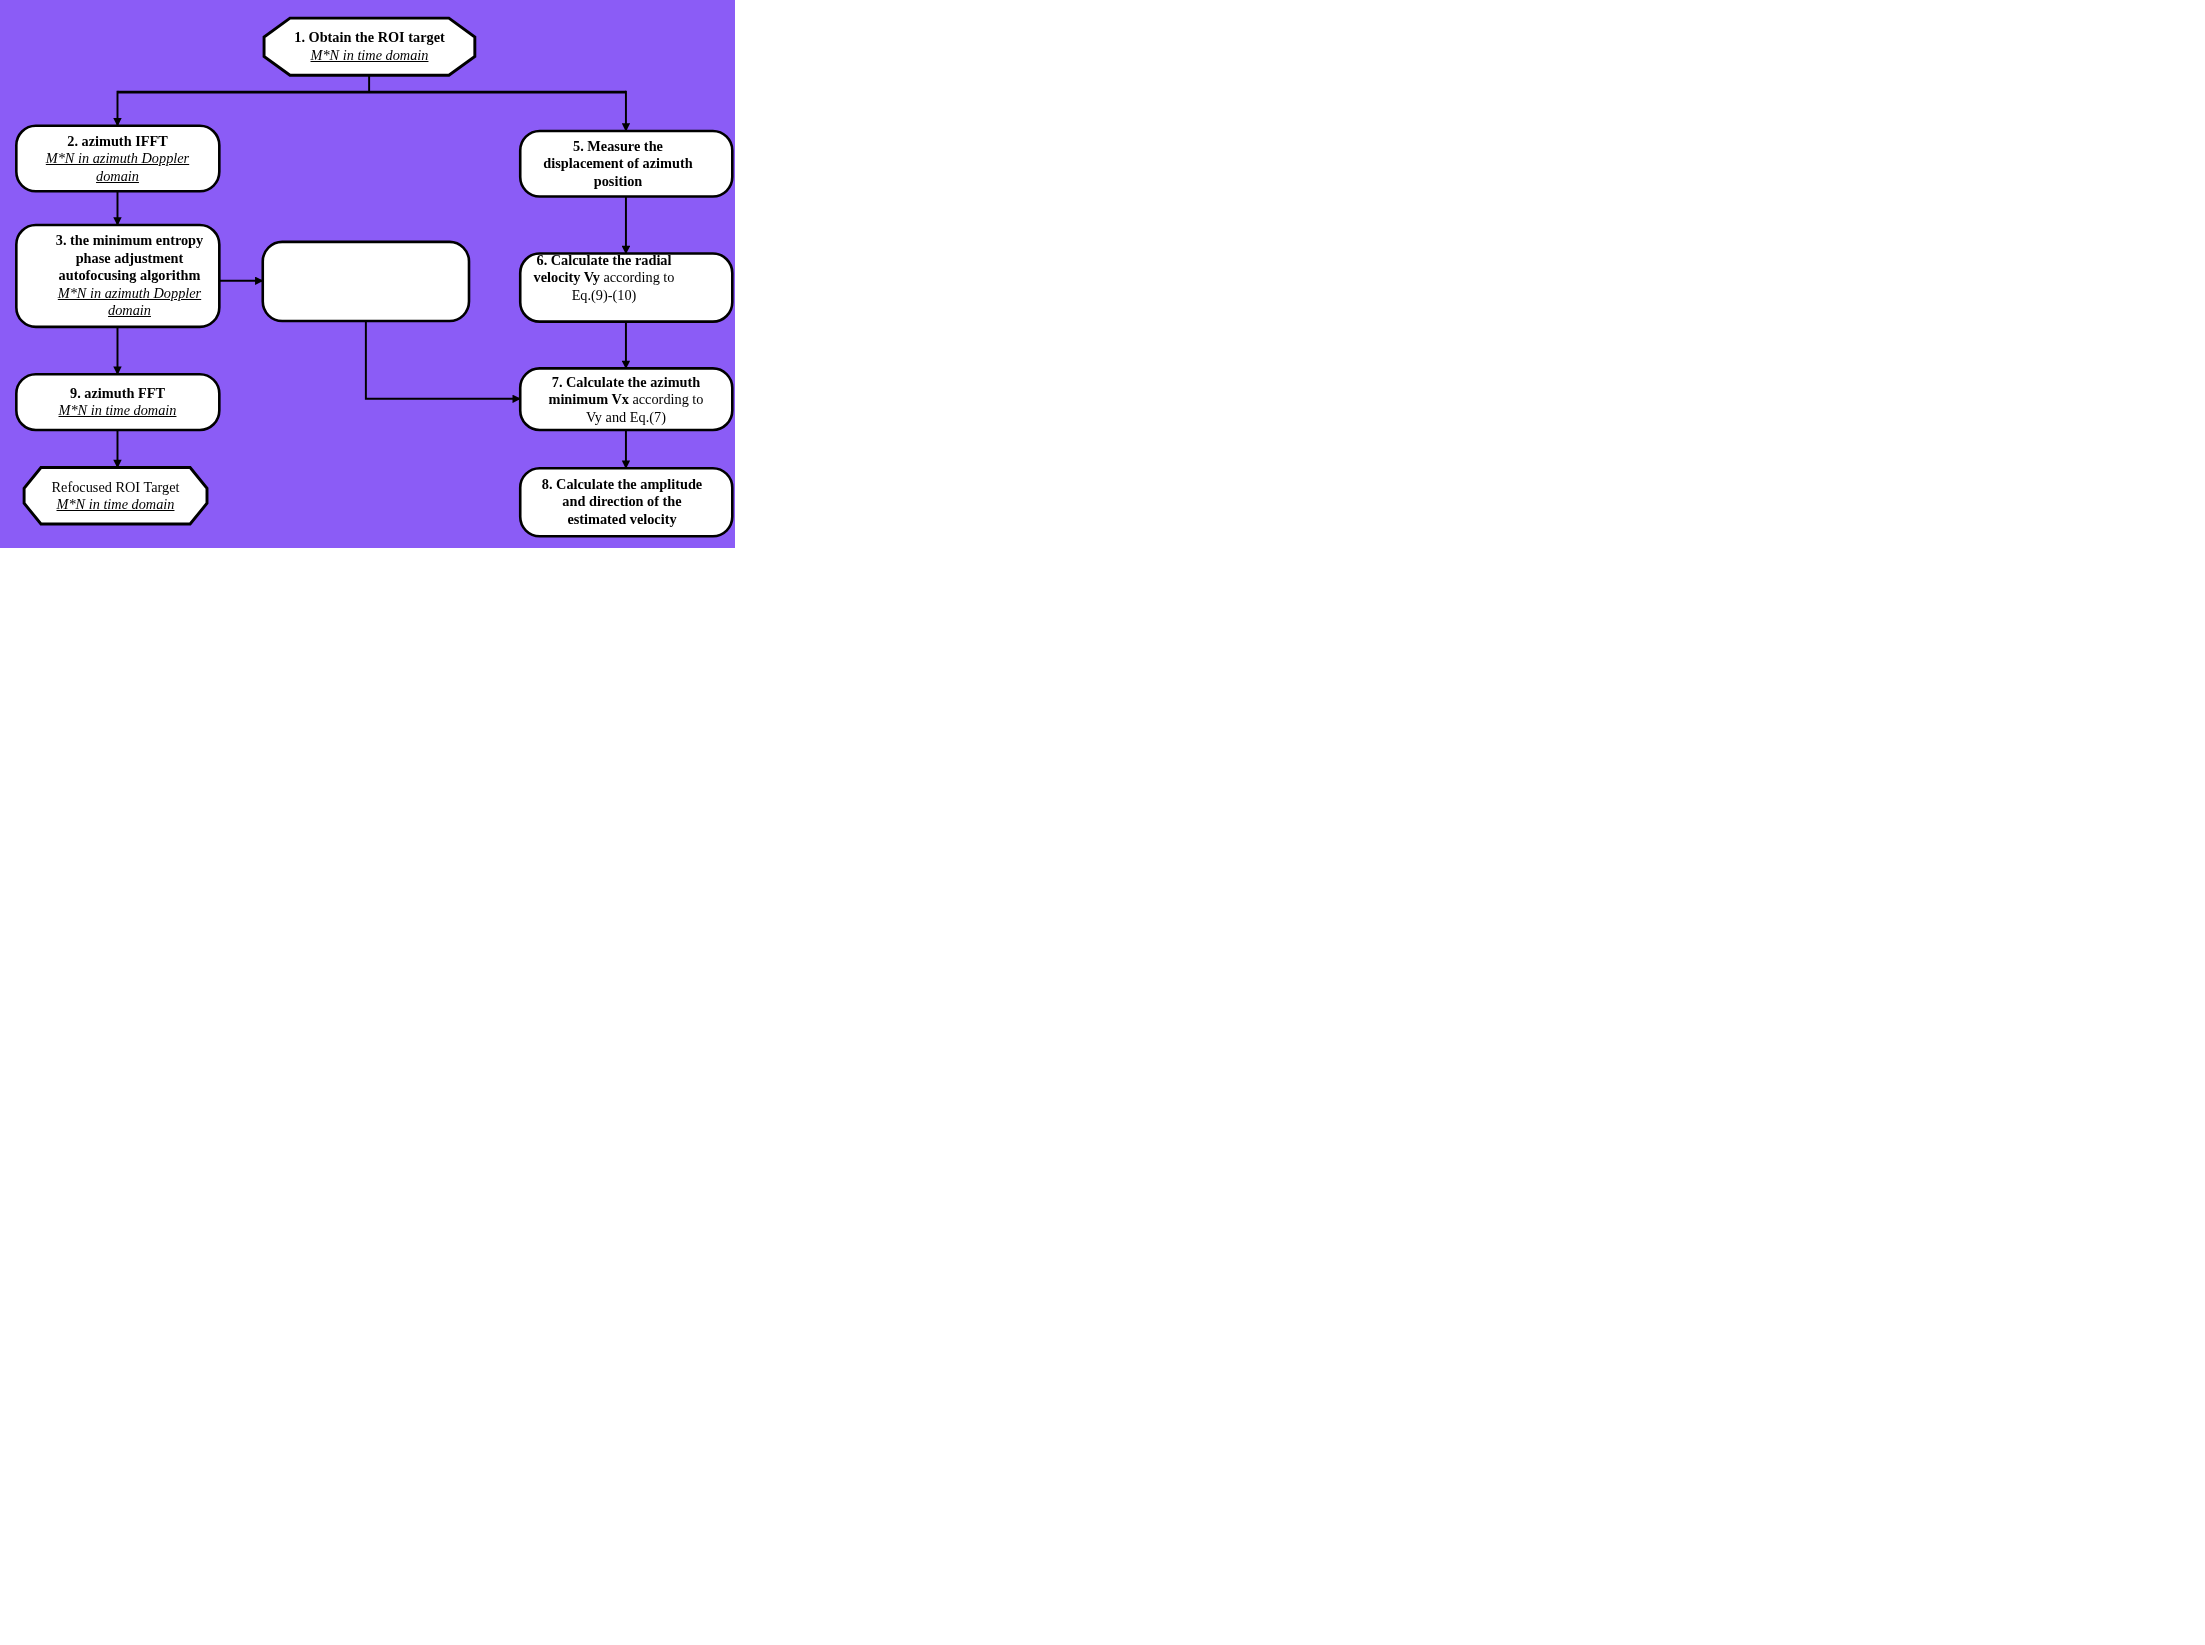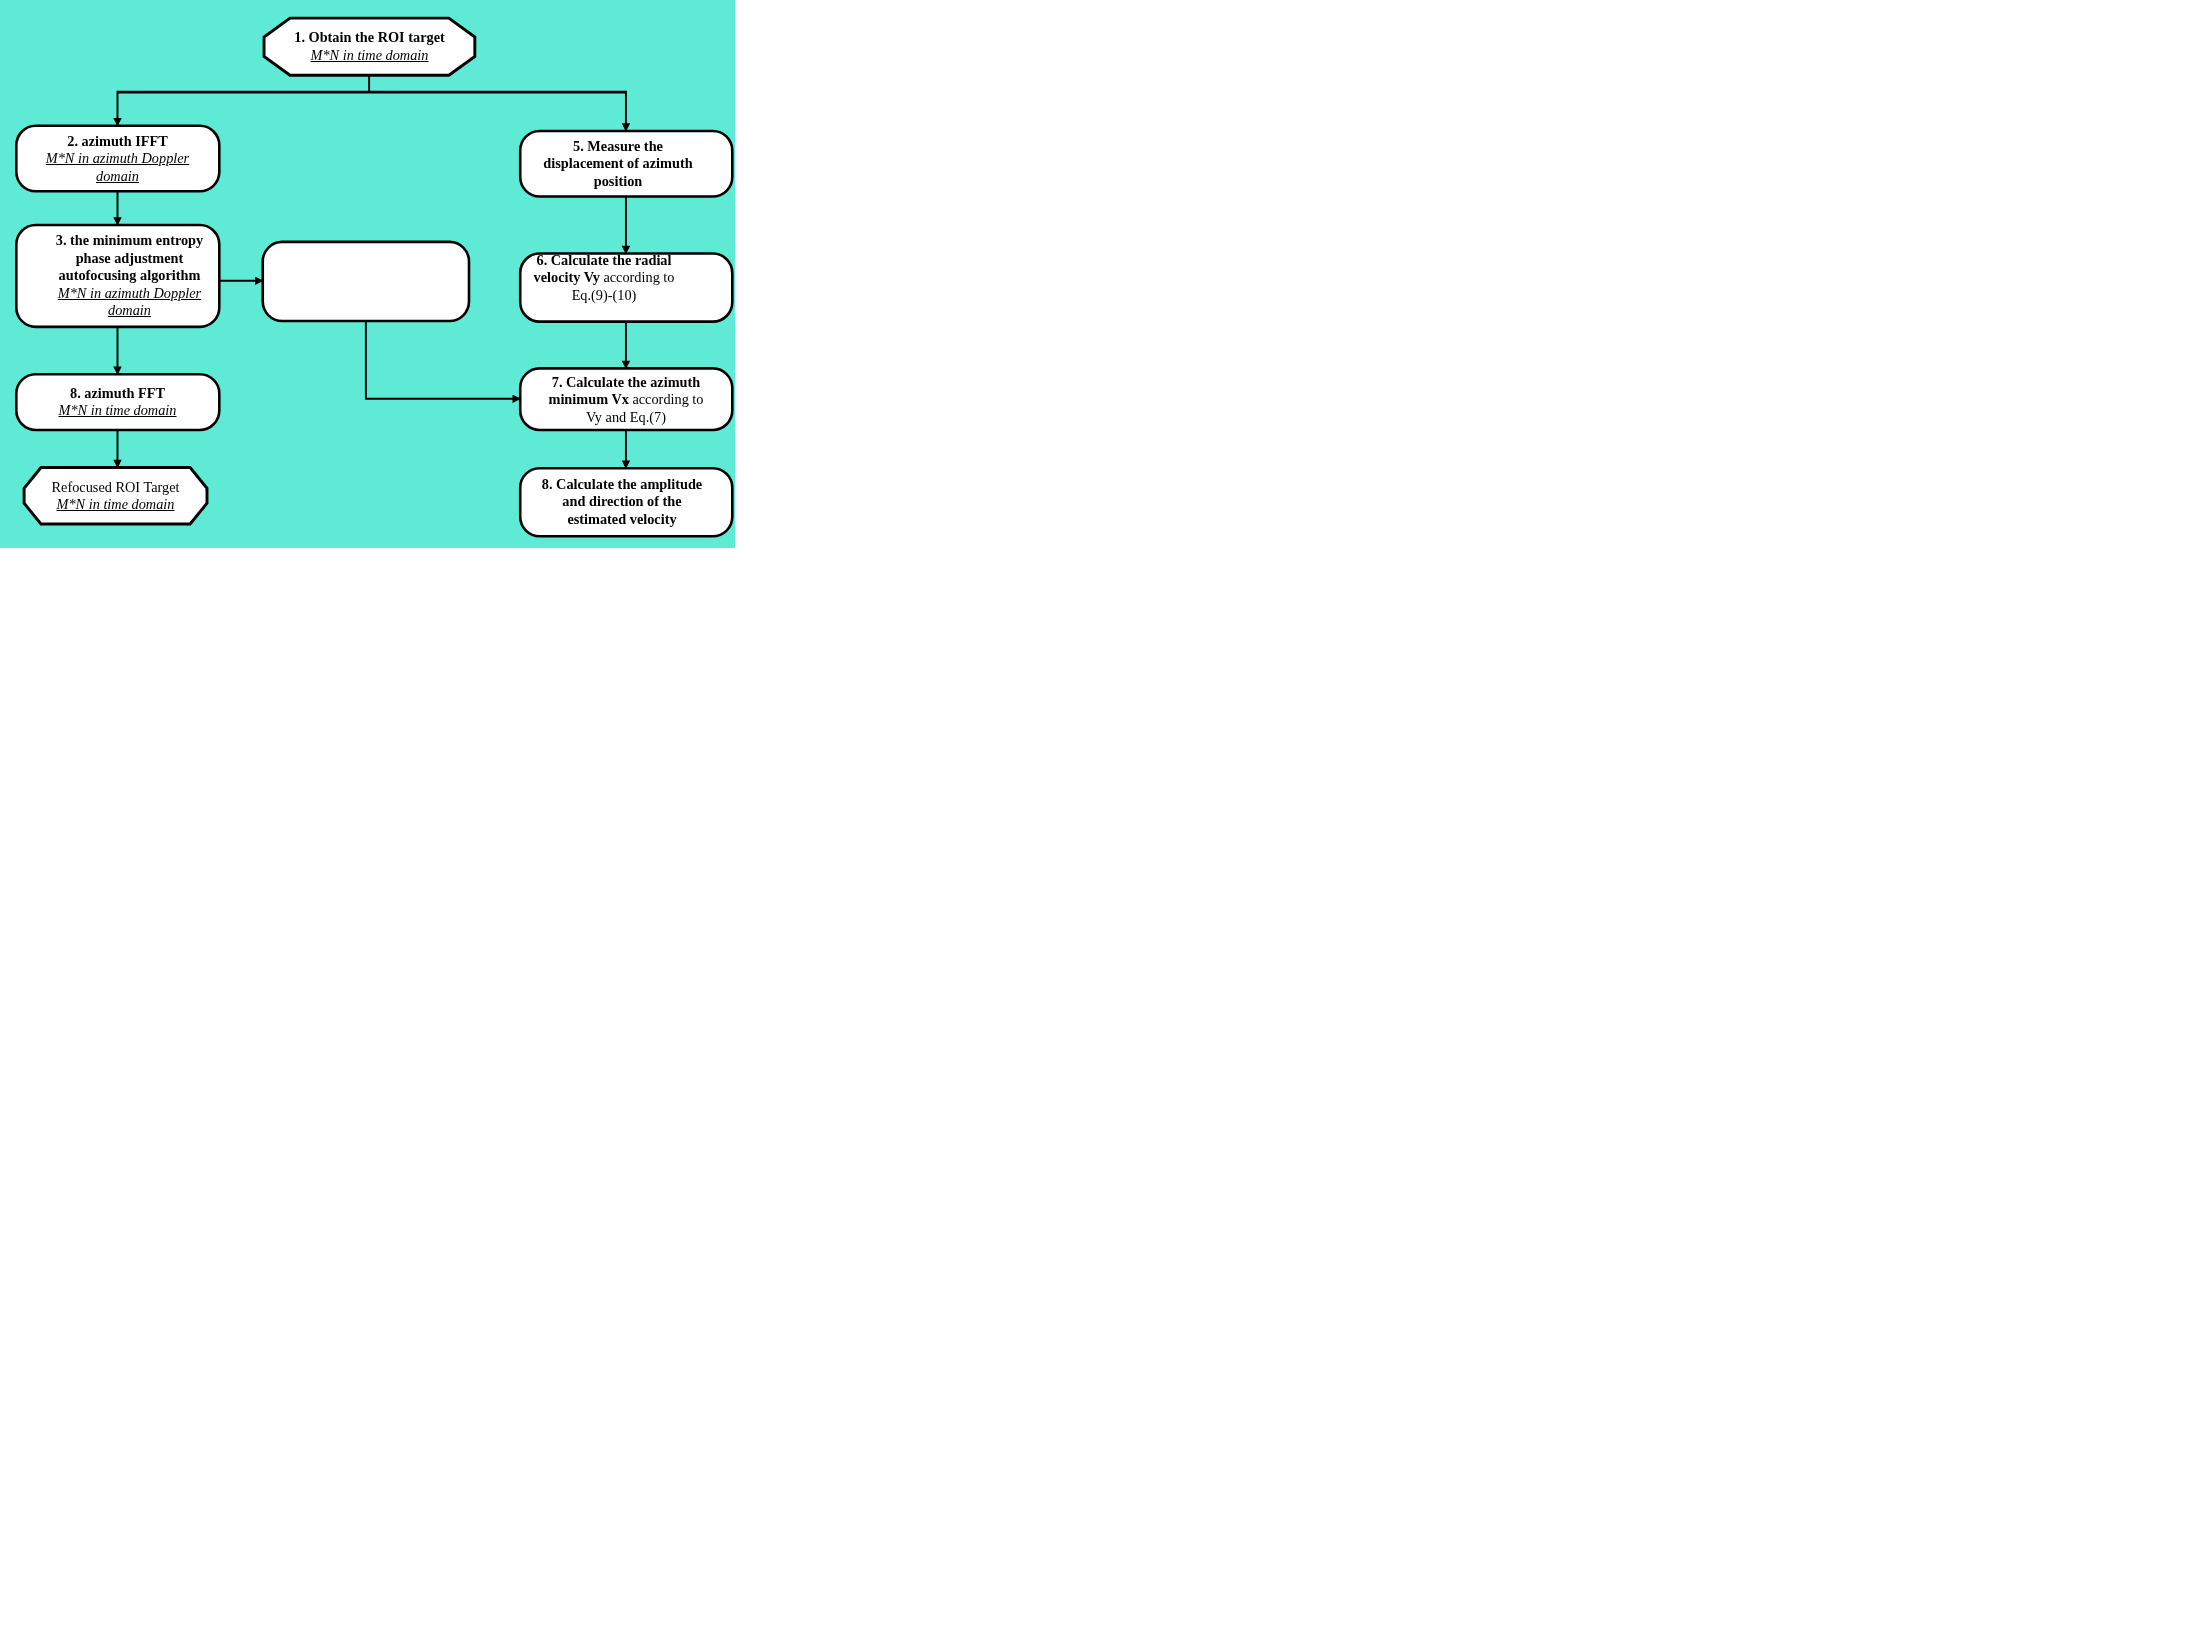--- a/index.html
+++ b/index.html
@@ -1,20 +1,20 @@
 <!DOCTYPE html>
 <html style="font-size:10.4px"><head>
 <meta charset="utf-8">
 <style>
   html,body{margin:0;padding:0;background:#ffffff;}
   #stage{
     position:relative;
     width:735px;
     height:548px;
-    background:#5eead4;
+    background:#8b5cf6;
     overflow:hidden;
   }
   #wires{
     position:absolute;
     left:0;top:0;
     width:735px;height:548px;
   }
   .node{
     position:absolute;
     display:flex;
@@ -81,21 +81,21 @@
 
   <div class="node" style="left:28px;top:225px;width:203px;height:102px">
     <div class="ln b">3. the minimum entropy</div>
     <div class="ln b">phase adjustment</div>
     <div class="ln b">autofocusing algorithm</div>
     <div class="ln i">M*N in azimuth Doppler</div>
     <div class="ln i">domain</div>
   </div>
 
   <div class="node" style="left:16px;top:374px;width:203px;height:56px">
-    <div class="ln b">8. azimuth FFT</div>
+    <div class="ln b">9. azimuth FFT</div>
     <div class="ln i">M*N in time domain</div>
   </div>
 
   <div class="node" style="left:24px;top:468px;width:183px;height:56px">
     <div class="ln">Refocused ROI Target</div>
     <div class="ln i">M*N in time domain</div>
   </div>
 
 
   <div class="node" style="left:520px;top:131px;width:196px;height:66px">

